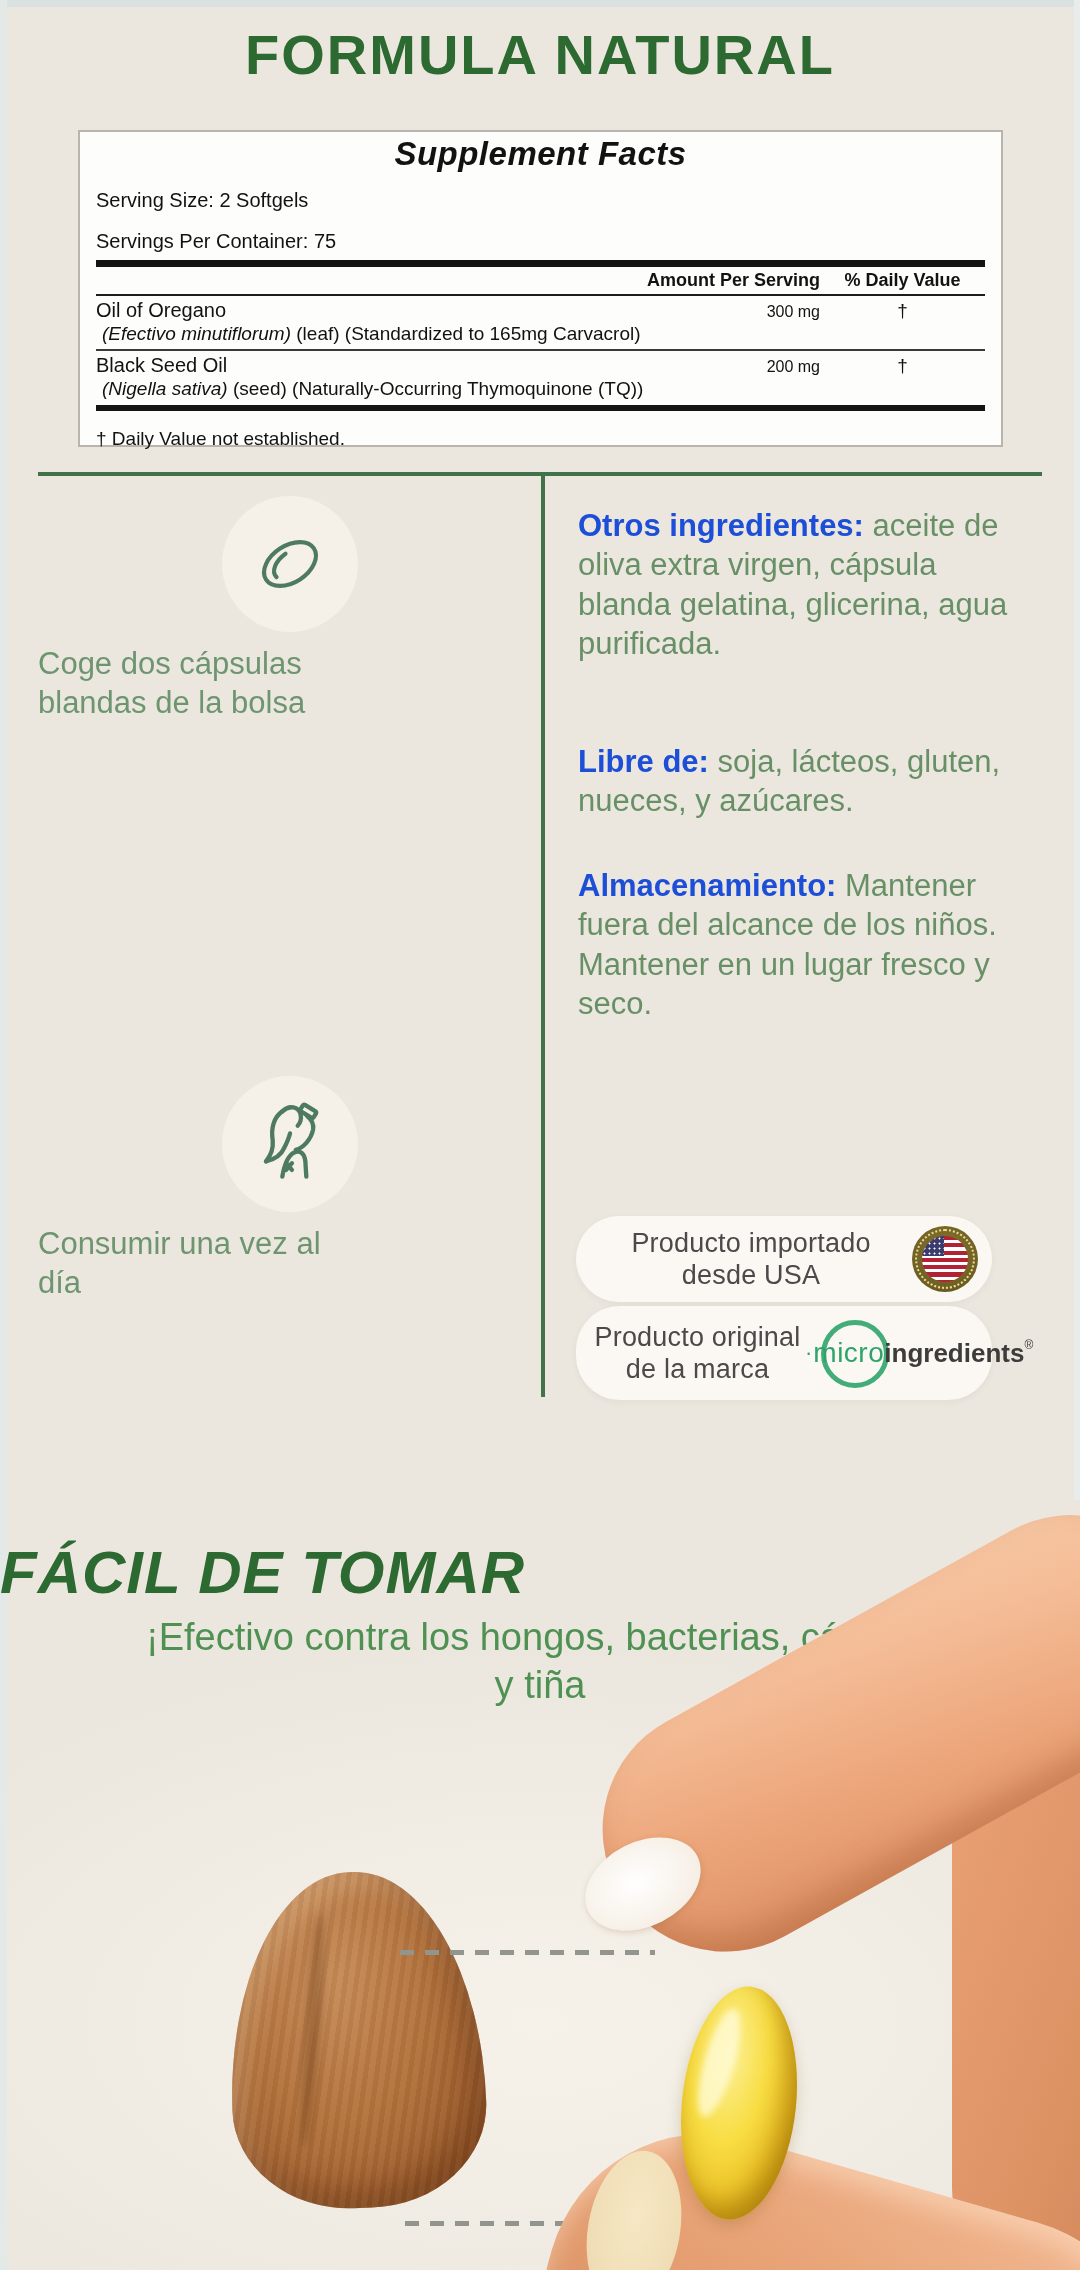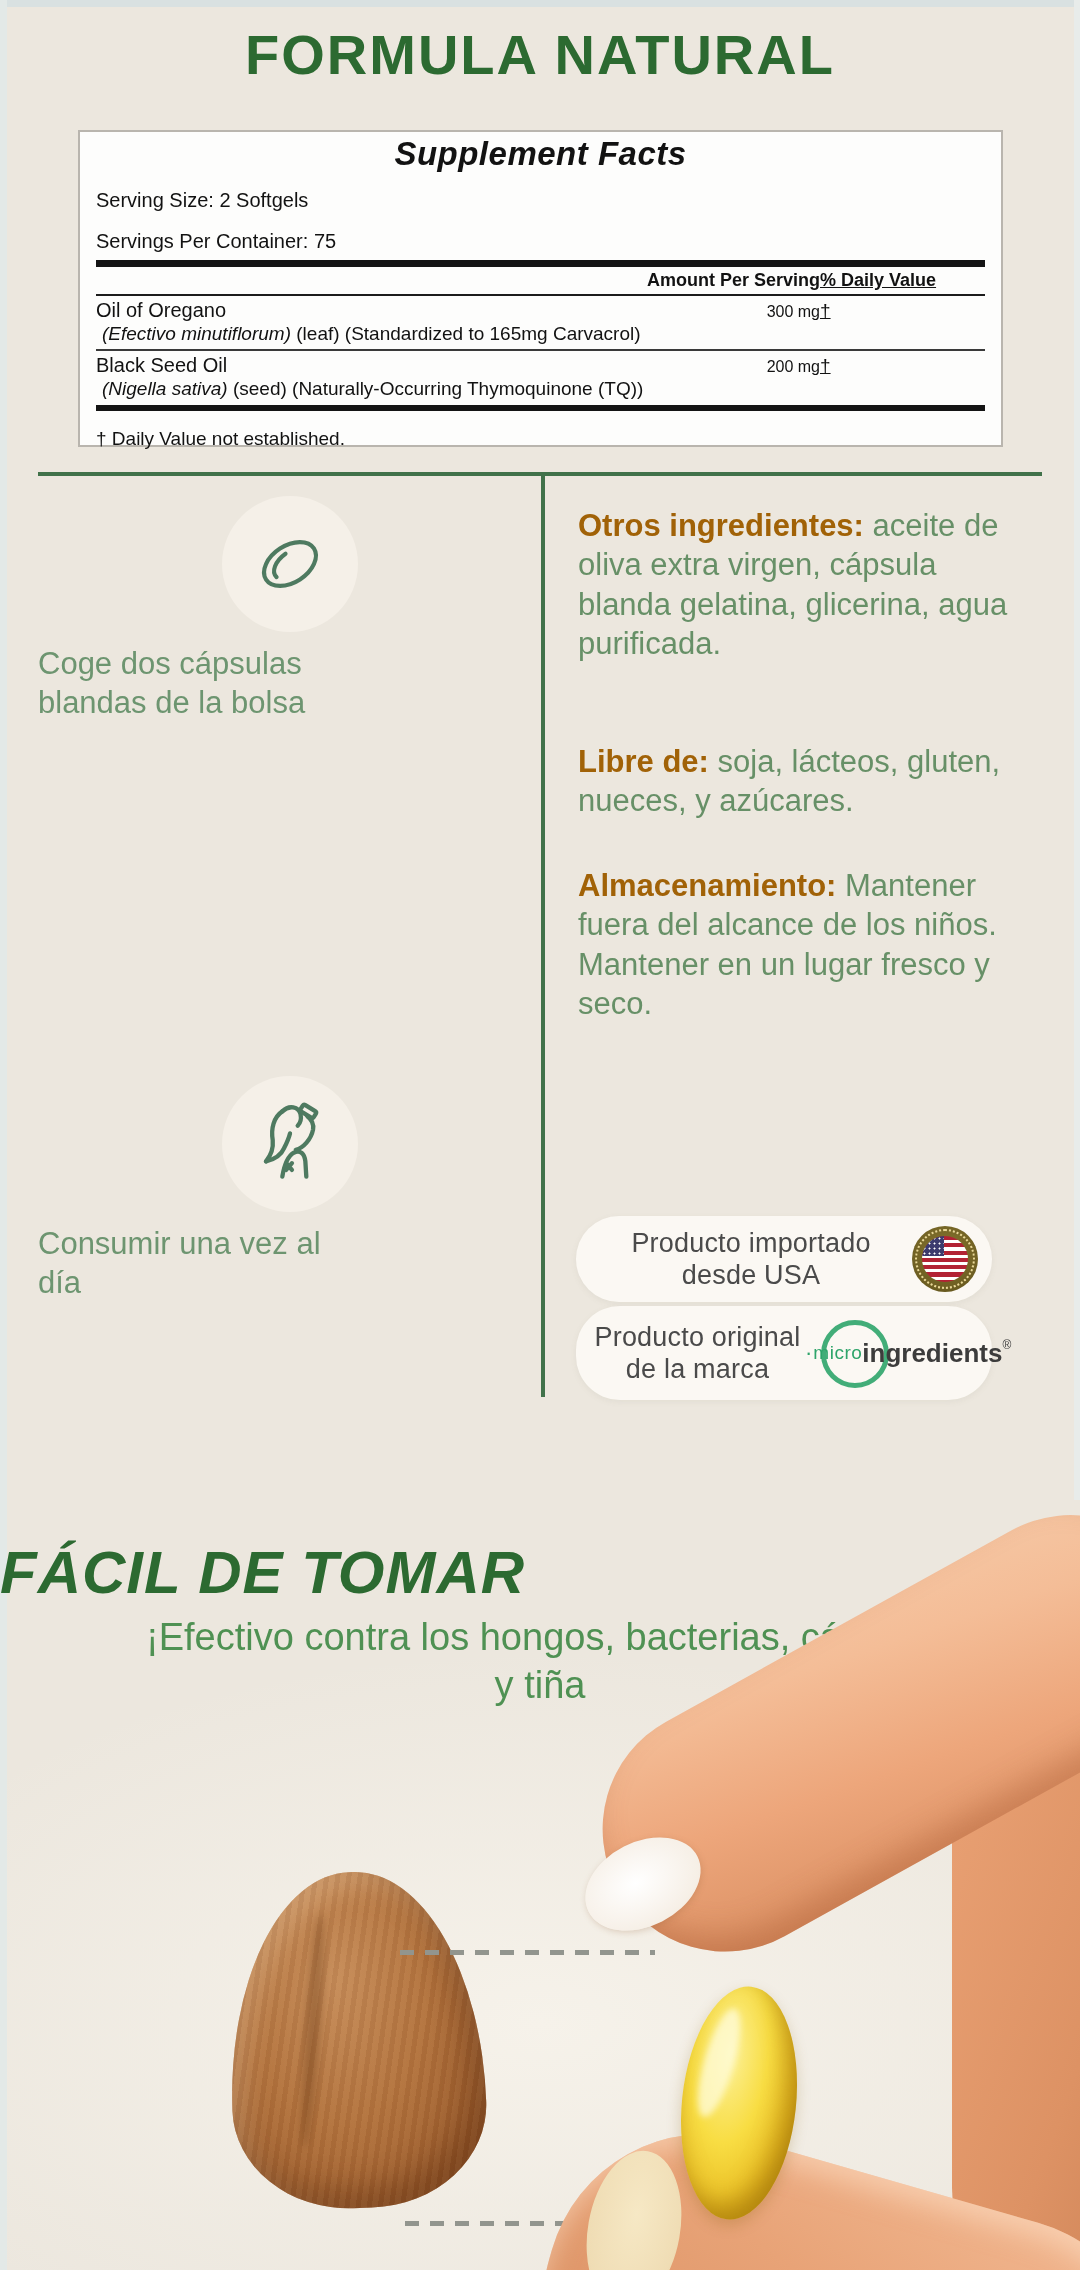--- a/index.html
+++ b/index.html
@@ -22,39 +22,39 @@
     border:2px solid #b9b5ae;box-sizing:border-box;padding:4px 16px 0 16px;color:#121212;}
   .sf-title{text-align:center;font-size:33px;font-weight:700;letter-spacing:.5px;line-height:1.08;font-style:italic;}
   .sf-serving{font-size:20px;line-height:1.3;margin-top:15px;}
   .sf-bar{height:7px;background:#141414;margin-top:6px;}
   .sf-bar2{height:6px;background:#141414;margin-top:5px;}
   .sf-thin{height:2px;background:#1c1c1c;margin-top:3px;}
   .sf-sep{height:2px;background:#3a3a3a;margin-top:4px;}
   .sf-row{display:flex;align-items:baseline;margin-top:3px;}
   .sf-name{flex:1;font-size:20px;}
   .sf-amt{width:230px;text-align:right;font-size:16px;}
-  .sf-dv{width:165px;text-align:left;font-size:19px;text-decoration:underline;}
+  .sf-dv{width:165px;text-align:center;font-size:19px;}
   .sf-head{font-weight:700;font-size:18px;}
   .sf-sub{font-size:19px;margin:1px 0 3px 6px;}
   .sf-sub i{font-style:italic;}
   .sf-foot{font-size:19px;margin-top:17px;}
 
   
   .rule-h{position:absolute;left:38px;top:472px;width:1004px;height:4px;background:#41724a;}
   .rule-v{position:absolute;left:541px;top:472px;width:4px;height:925px;background:#41724a;}
 
   
   .step{position:absolute;left:38px;width:503px;}
   .icon-circle{width:136px;height:136px;border-radius:50%;background:#f5f0e8;margin:0 auto;
     display:flex;align-items:center;justify-content:center;}
   .step-label{margin-top:12px;font-size:31px;line-height:1.26;color:#6d9570;}
 
   
   .info{position:absolute;left:578px;width:448px;font-size:31px;line-height:1.27;color:#679067;}
-  .info b{font-weight:700;color:#a16207;}
+  .info b{font-weight:700;color:#1d4ed8;}
 
   
   .pill{position:absolute;left:576px;width:416px;background:#fbf8f3;border-radius:44px;
     box-shadow:0 2px 6px rgba(120,110,90,.08);display:flex;align-items:center;
     padding:0 14px;box-sizing:border-box;}
   .pill-text{flex:1;text-align:center;font-size:27px;line-height:1.2;color:#4a4a4a;letter-spacing:.2px;}
 
   
   .flag-badge{position:relative;width:66px;height:66px;border-radius:50%;
     background:radial-gradient(circle at 50% 40%, #8a7830 0%, #6d5e22 70%, #514512 100%);
@@ -64,21 +64,21 @@
   .flag-inner{position:absolute;left:10px;top:10px;width:46px;height:46px;border-radius:50%;
     overflow:hidden;background:repeating-linear-gradient(180deg,#b22234 0 4px,#ffffff 4px 7.3px);}
   .flag-canton{position:absolute;left:0;top:0;width:22px;height:20px;background:#3c3b6e;
     background-image:radial-gradient(circle,#fff 0.9px,transparent 1.1px);background-size:5px 5px;}
 
   
   .brand{position:relative;flex:0 0 auto;display:flex;align-items:center;height:70px;}
   .brand-ring{position:absolute;left:16px;top:2px;width:58px;height:58px;border-radius:50%;
     border:5px solid #2ea46a;opacity:.9;}
   .brand-dot{color:#2ea46a;font-size:22px;margin-right:1px;}
-  .brand-micro{position:relative;font-size:19px;color:#2ea46a;letter-spacing:.5px;}
+  .brand-micro{position:relative;font-size:28px;color:#2ea46a;letter-spacing:.5px;}
   .brand-ingr{position:relative;font-size:26px;font-weight:700;color:#3c3c3c;}
   .brand-reg{position:relative;font-size:12px;color:#3c3c3c;vertical-align:top;line-height:1;margin-top:-16px;}
 
   
   .easy-title{position:absolute;left:0;top:1538px;width:1080px;text-align:left;
     font-size:60px;font-weight:800;font-style:italic;letter-spacing:1px;color:#2c6a31;}
   .easy-sub{position:absolute;left:0;top:1614px;width:1080px;text-align:center;
     font-size:38px;line-height:1.25;color:#4f9153;}
 
   

